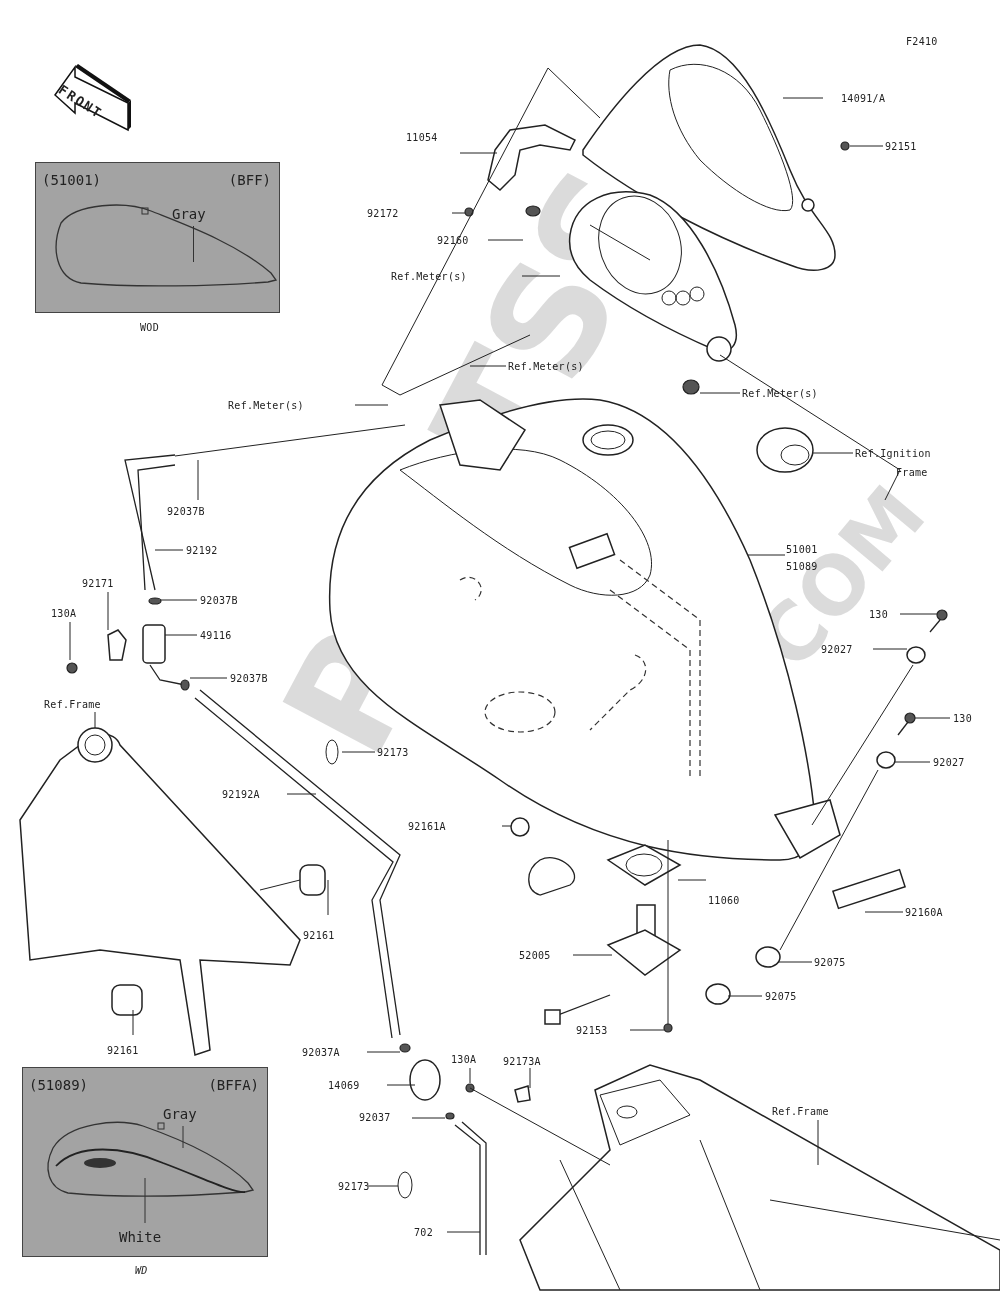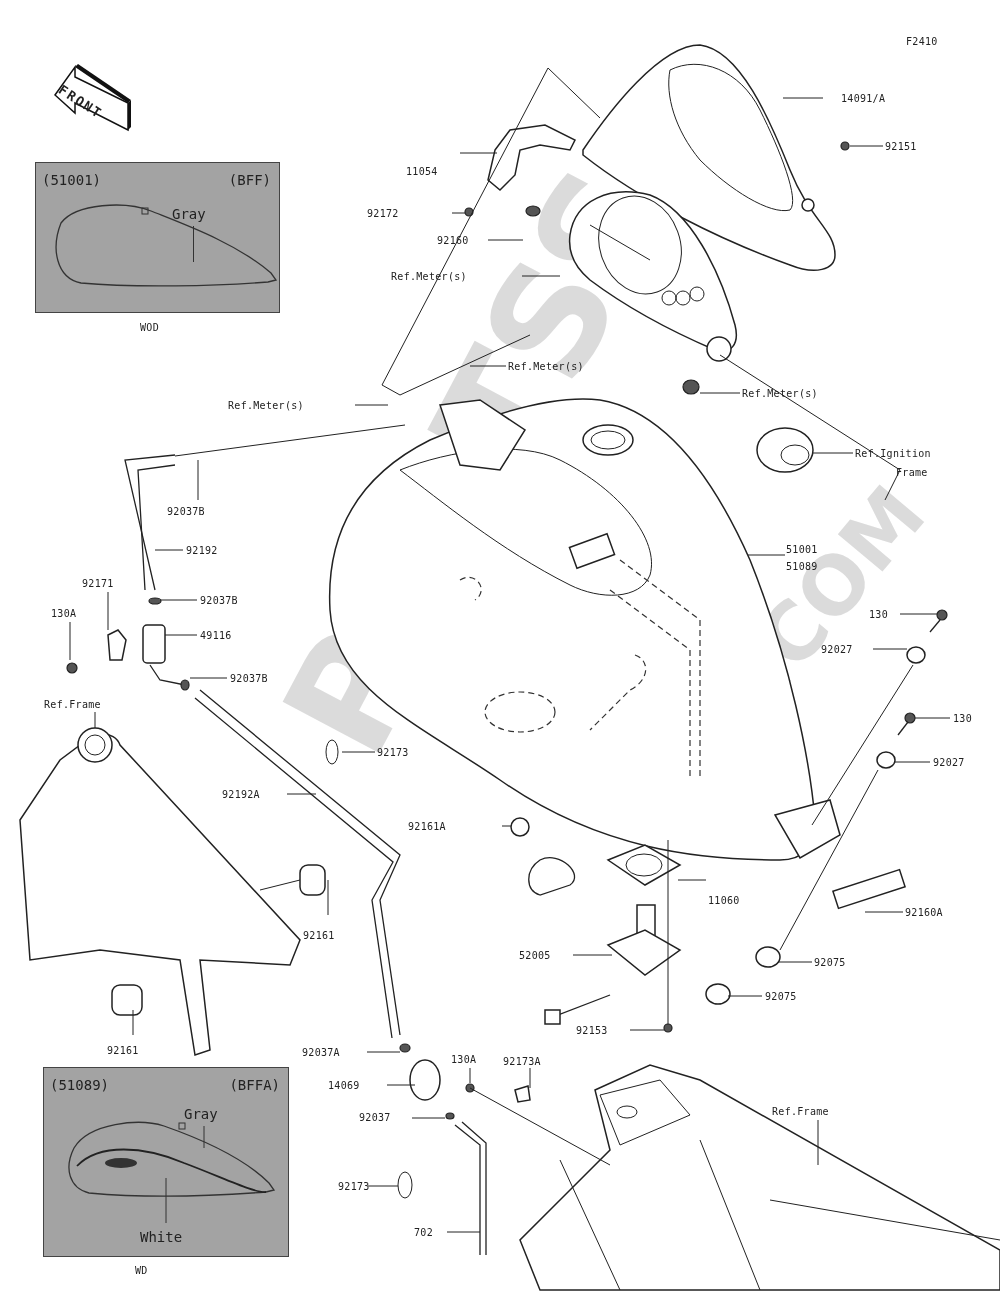--- a/index.html
+++ b/index.html
@@ -220,39 +220,39 @@
     <span class="code" style="right:8px; top:9px;">(BFF)</span>
     <span class="code" style="left:136px; top:43px;">Gray</span>
     <div style="position:absolute; left:157px; top:63px; width:1px; height:36px; background:#333;"></div>
     <svg style="position:absolute; left:0; top:0;" width="243" height="149">
       <path d="M25,60 C40,40 90,38 115,48 C150,62 200,80 235,110 L240,117 L232,119 C180,123 100,125 45,120 C20,115 15,85 25,60 Z" fill="none" stroke="#333" stroke-width="1.3"></path>
       <rect x="106" y="45" width="6" height="6" fill="none" stroke="#333"></rect>
     </svg>
   </div>
   <div class="lbl c" style="left:140px; top:320px;">WOD</div>
 
-  <div class="inset" style="left:22px; top:1067px; width:244px; height:188px;margin-left:21px;">
+  <div class="inset" style="left:22px; top:1067px; width:244px; height:188px;">
     <span class="code" style="left:6px; top:9px;">(51089)</span>
     <span class="code" style="right:8px; top:9px;">(BFFA)</span>
     <span class="code" style="left:140px; top:38px;">Gray</span>
     <span class="code" style="left:96px; top:161px;">White</span>
     <svg style="position:absolute; left:0; top:0;" width="244" height="188">
       <path d="M30,80 C45,55 95,50 120,58 C160,72 200,90 225,115 L230,122 L222,124 C170,128 100,130 45,125 C25,120 20,100 30,80 Z" fill="none" stroke="#333" stroke-width="1.3"></path>
       <path d="M33,98 C55,75 100,78 140,95 C180,110 210,125 222,124" fill="none" stroke="#222" stroke-width="1.8"></path>
       <ellipse cx="77" cy="95" rx="16" ry="5" fill="#333"></ellipse>
       <rect x="135" y="55" width="6" height="6" fill="none" stroke="#333"></rect>
       <line x1="160" y1="58" x2="160" y2="80" stroke="#333"></line>
       <line x1="122" y1="110" x2="122" y2="155" stroke="#333"></line>
     </svg>
   </div>
-  <div class="lbl c" style="left:135px; top:1263px;">WD</div>
+  <div class="lbl c" style="left:135px; top:1263px;font-style:italic;">WD</div>
 
   <div class="lbl" style="left:825px; top:91px;margin-left:16px;">14091/A</div>
   <div class="lbl" style="left:885px; top:139px;">92151</div>
-  <div class="lbl" style="left:406px; top:164px;">11054</div>
+  <div class="lbl" style="left:406px; top:130px;">11054</div>
   <div class="lbl" style="left:367px; top:206px;">92172</div>
   <div class="lbl" style="left:437px; top:233px;">92160</div>
   <div class="lbl" style="left:391px; top:269px;">Ref.Meter(s)</div>
   <div class="lbl" style="left:508px; top:359px;">Ref.Meter(s)</div>
   <div class="lbl" style="left:228px; top:398px;">Ref.Meter(s)</div>
   <div class="lbl" style="left:742px; top:386px;">Ref.Meter(s)</div>
   <div class="lbl" style="left:855px; top:446px;">Ref.Ignition</div>
   <div class="lbl" style="left:896px; top:465px;">Frame</div>
   <div class="lbl" style="left:167px; top:504px;">92037B</div>
   <div class="lbl" style="left:186px; top:543px;">92192</div>

